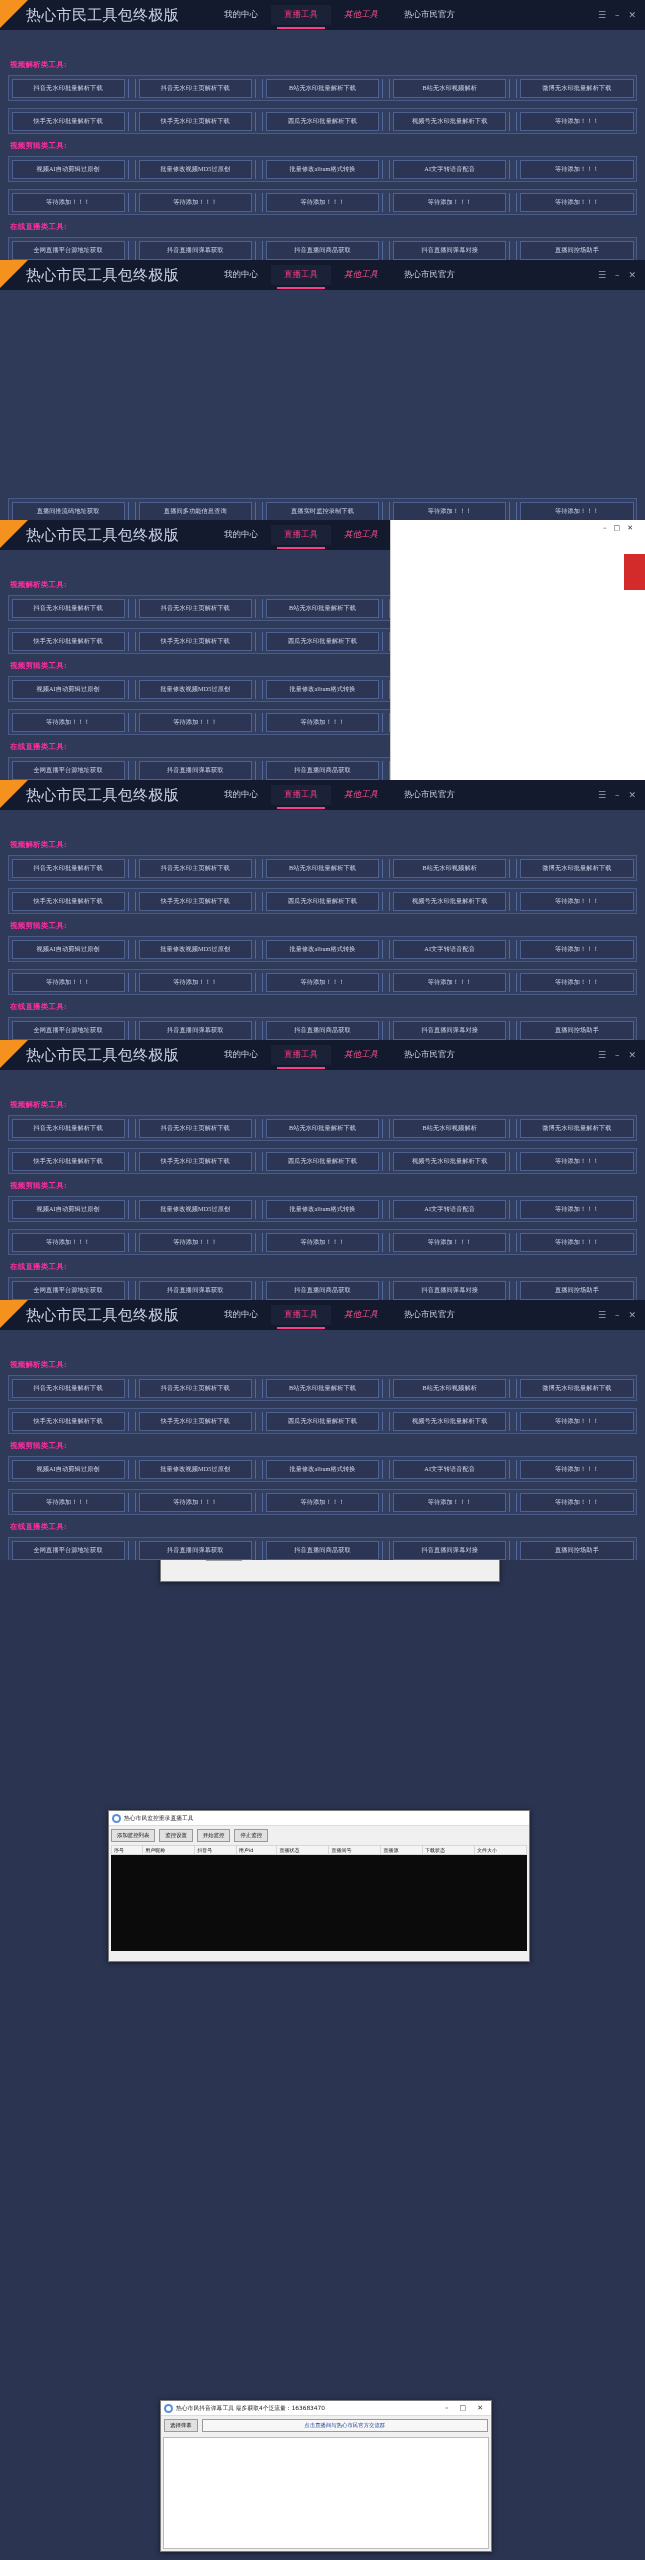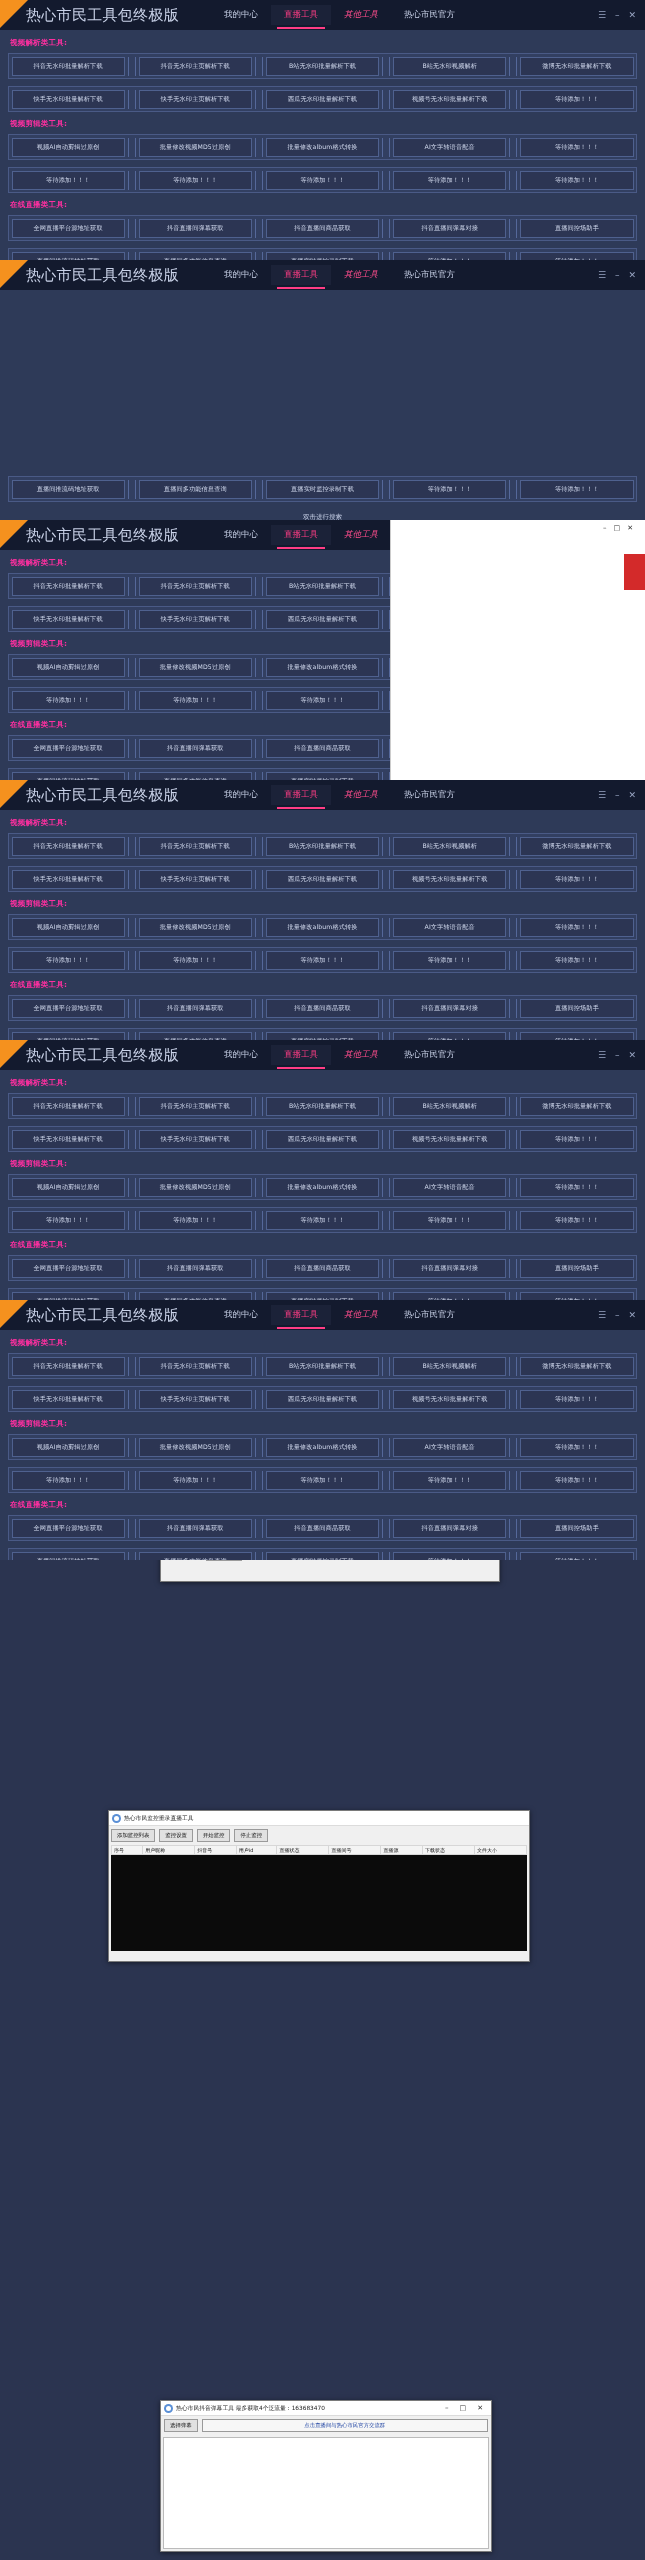--- a/index.html
+++ b/index.html
@@ -14,21 +14,21 @@
   .app-title{color:#c9d2e8;font-size:15px;margin-left:26px;letter-spacing:.3px;white-space:nowrap;}
   .navtabs{display:flex;align-items:stretch;height:20px;margin-left:32px;}
   .navtab{display:flex;align-items:center;padding:0 13px;font-size:8.5px;color:#c9d2e8;
     position:relative;white-space:nowrap;}
   .navtab.pink{color:#ff4d8d;font-style:italic;}
   .navtab.active{background:#1b2238;color:#ff3d85;}
   .navtab.active:after{content:"";position:absolute;left:6px;right:6px;bottom:-4px;height:2px;background:#ff3d85;}
   .winctrls{margin-left:auto;display:flex;align-items:center;gap:9px;padding-right:9px;color:#9aa6c4;font-size:9px;}
   .winctrls i{font-style:normal;cursor:default;}
 
-  .content{padding:3px 8px 4px 8px;}
+  .content{padding:25px 8px 4px 8px;font-family:Liberation Serif, serif;}
   .sect-title{color:#ff2fa0;font-size:7.5px;font-weight:bold;margin:5px 0 5px 2px;letter-spacing:.2px;}
   .btnrow{display:flex;gap:3px;background:#323f61;border:1px solid #4a5a86;padding:2.5px;margin-bottom:7px;}
   .toolbtn{flex:1;background:#2c3553;border:1px solid #4f618f;color:#d4dcf0;font-size:6.2px;
     text-align:center;padding:4px 1px;white-space:nowrap;overflow:hidden;letter-spacing:.1px;}
   .sep{width:6px;background:#323f61;border-left:1px solid #55689a;border-right:1px solid #55689a;}
   .footer-search{text-align:center;color:#c6cfe6;font-size:6.5px;padding:4px 0 6px;}
   .footer-search span{border-bottom:1px solid #8ea0c8;}
 
   
   .dlg{position:absolute;background:#f0f0f0;border:1px solid #7a7a7a;

